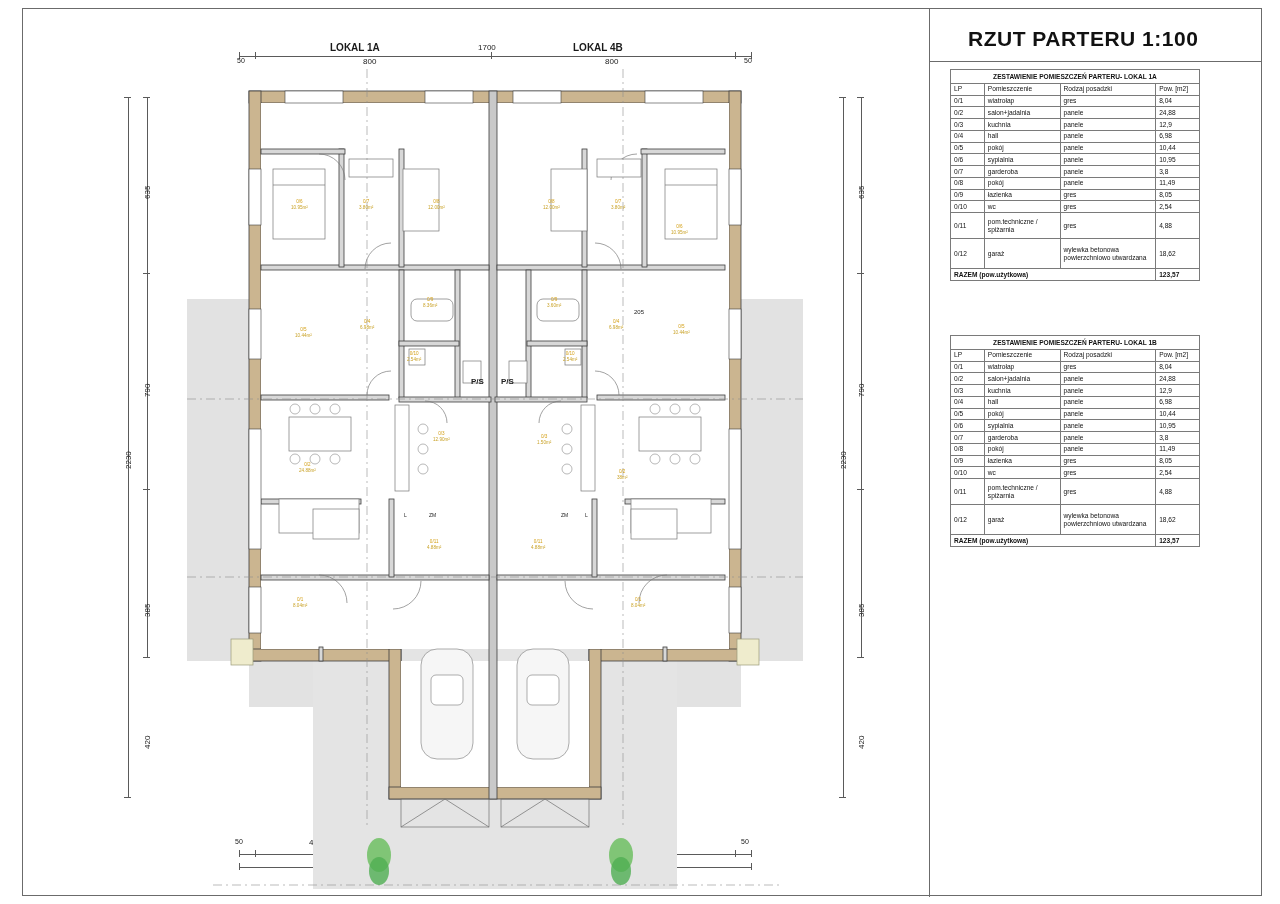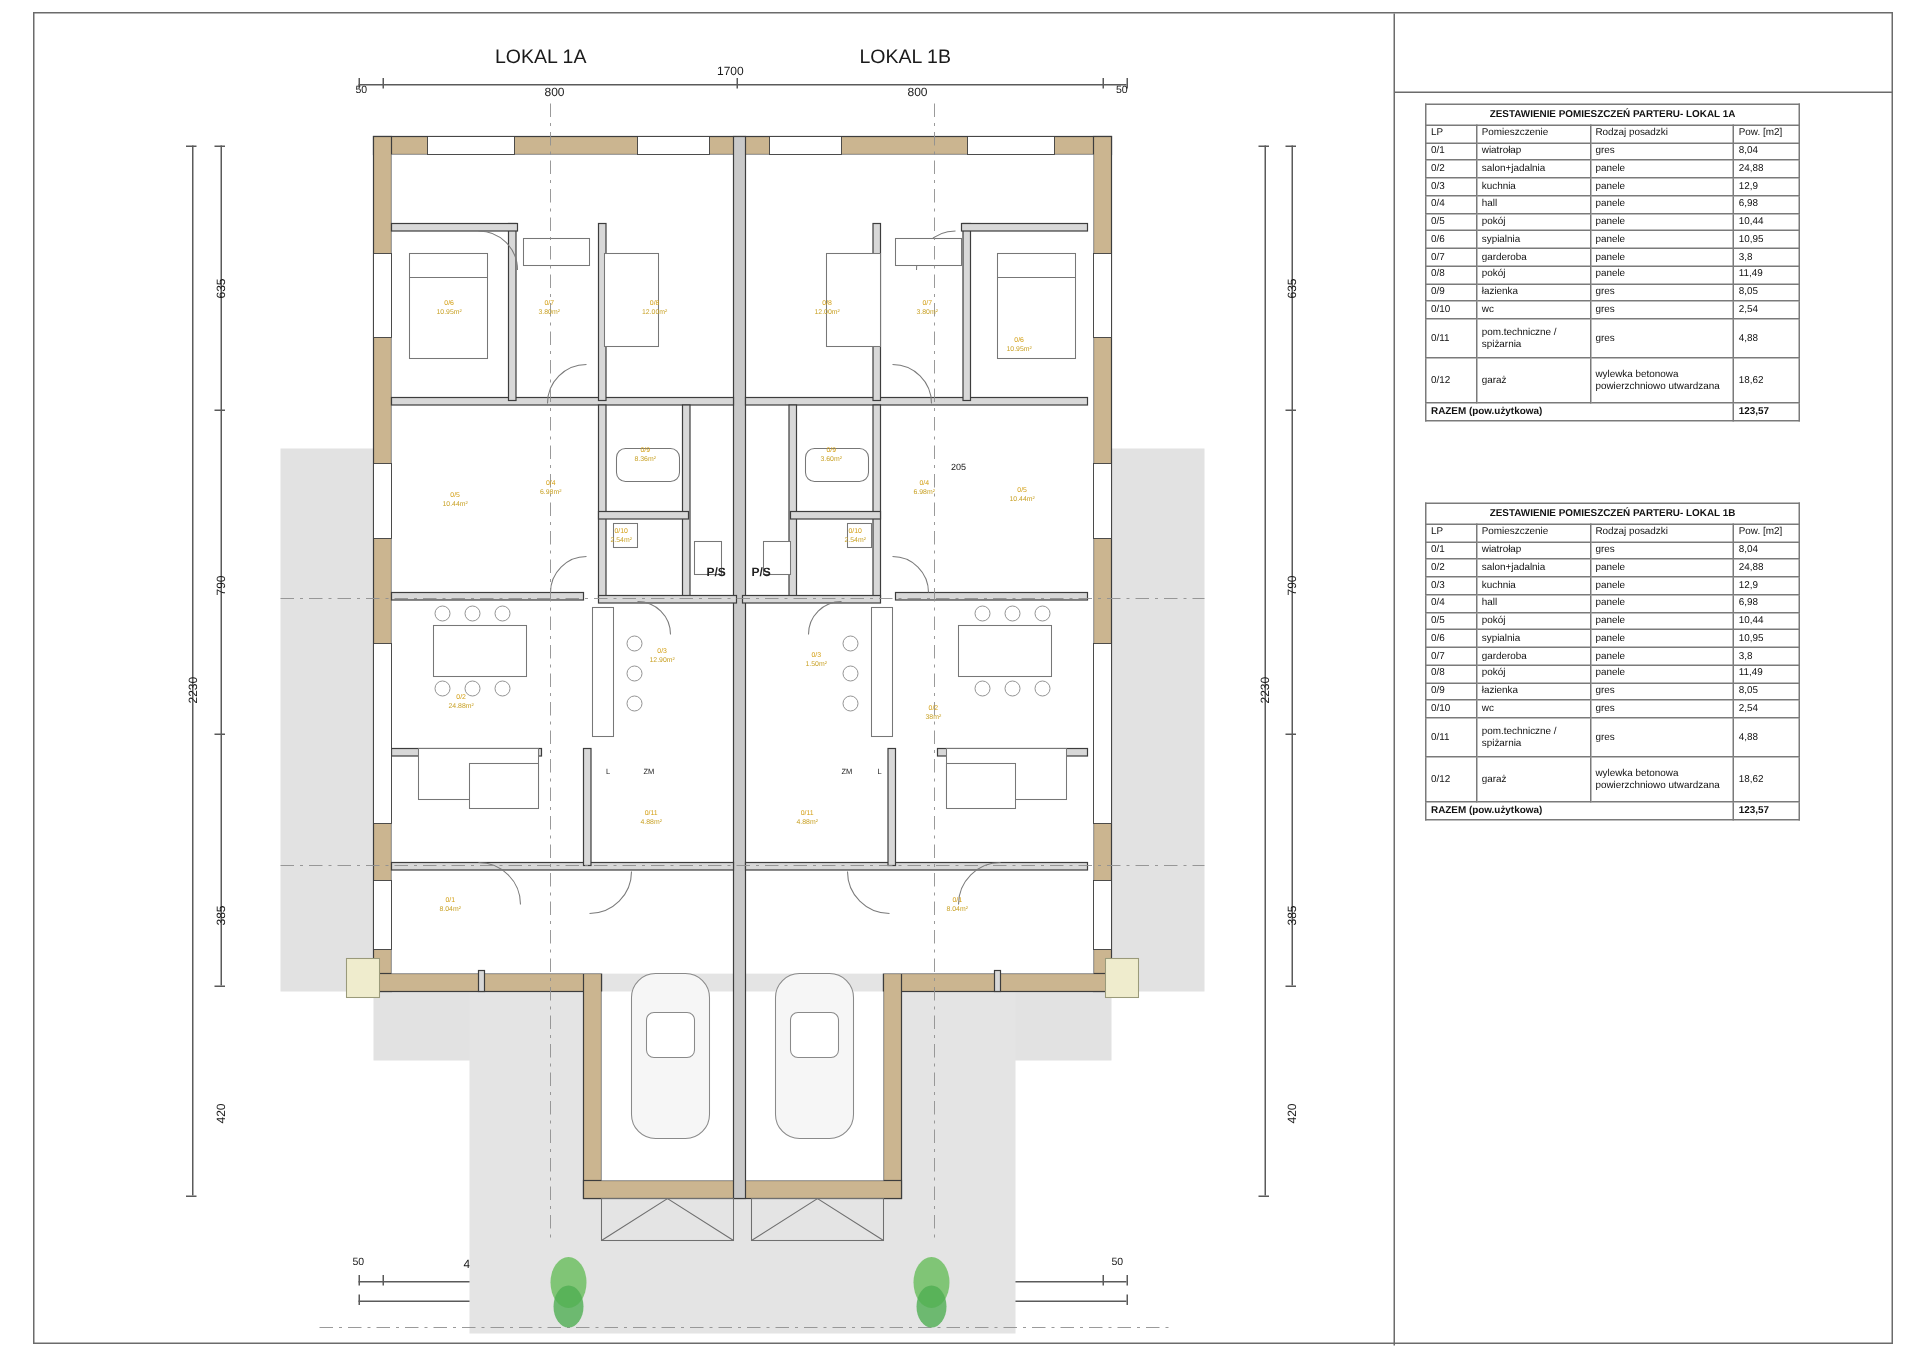--- a/index.html
+++ b/index.html
@@ -54,21 +54,21 @@
   .tbl .c-floor { width:96px; }
   .tbl .c-area { width:44px; }
   .tbl .bold { font-weight:bold; }
   .tbl-wrap-a { position:absolute; left:20px; top:60px; width:250px; }
   .tbl-wrap-b { position:absolute; left:20px; top:326px; width:250px; }
 
   
   .draw { position:absolute; left:0; top:0; width:906px; height:888px; }
 
   .lbl { position:absolute; font-size:8px; color:#1a1a1a; white-space:nowrap; }
-  .lbl-b { font-weight:normal; font-size:13px; }
+  .lbl-b { font-weight:bold; font-size:10px;margin-top:12px; }
   .dim { position:absolute; font-size:8px; color:#1a1a1a; white-space:nowrap; }
   .dim-v { transform-origin:0 0; transform:rotate(-90deg); }
 
   .line-h { position:absolute; height:1px; background:#5a5a5a; }
   .line-v { position:absolute; width:1px; background:#5a5a5a; }
   .tick { position:absolute; width:1px; height:7px; background:#5a5a5a; }
   .tick-h { position:absolute; height:1px; width:7px; background:#5a5a5a; }
 
   .wm {
     position:absolute; left:196px; top:430px;
@@ -88,21 +88,21 @@
 </style>
 </head>
 <body>
 
 <div class="sheet">
   <div class="divider-v"></div>
 
   <div class="draw">
 
     <div class="lbl lbl-b" style="left:307px; top:21px;">LOKAL 1A</div>
-    <div class="lbl lbl-b" style="left:550px; top:21px;">LOKAL 1B</div>
+    <div class="lbl lbl-b" style="left:550px; top:21px;">LOKAL 4B</div>
 
     <div class="dim" style="left:455px; top:34px;">1700</div>
     <div class="line-h" style="left:216px; top:47px; width:512px;"></div>
     <div class="tick" style="left:216px; top:43px;"></div>
     <div class="tick" style="left:232px; top:43px;"></div>
     <div class="tick" style="left:468px; top:43px;"></div>
     <div class="tick" style="left:712px; top:43px;"></div>
     <div class="tick" style="left:728px; top:43px;"></div>
     <div class="dim" style="left:214px; top:48px; font-size:7px;">50</div>
     <div class="dim" style="left:340px; top:48px;">800</div>
@@ -369,20 +369,21 @@
     <div class="room-tag" style="left:586px; top:310px;"><span class="num">0/4</span><br><span>6.98m²</span></div>
     <div class="room-tag" style="left:524px; top:288px;"><span class="num">0/9</span><br><span>3.60m²</span></div>
     <div class="room-tag" style="left:540px; top:342px;"><span class="num">0/10</span><br><span>2.54m²</span></div>
     <div class="room-tag" style="left:514px; top:425px;"><span class="num">0/3</span><br><span>1.50m²</span></div>
     <div class="room-tag" style="left:594px; top:460px;"><span class="num">0/2</span><br><span>38m²</span></div>
     <div class="room-tag" style="left:508px; top:530px;"><span class="num">0/11</span><br><span>4.88m²</span></div>
     <div class="room-tag" style="left:608px; top:588px;"><span class="num">0/1</span><br><span>8.04m²</span></div>
   </div>
 
   <div class="right-panel">
+    <div class="sheet-title">RZUT PARTERU 1:100</div>
     <div class="title-rule"></div>
 
     <div class="tbl-wrap-a">
       <table class="tbl">
         <thead>
           <tr>
               <th class="caption" colspan="4">ZESTAWIENIE POMIESZCZEŃ PARTERU- LOKAL 1A</th>
             </tr>
           <tr>
             <th class="c-lp">LP</th>

